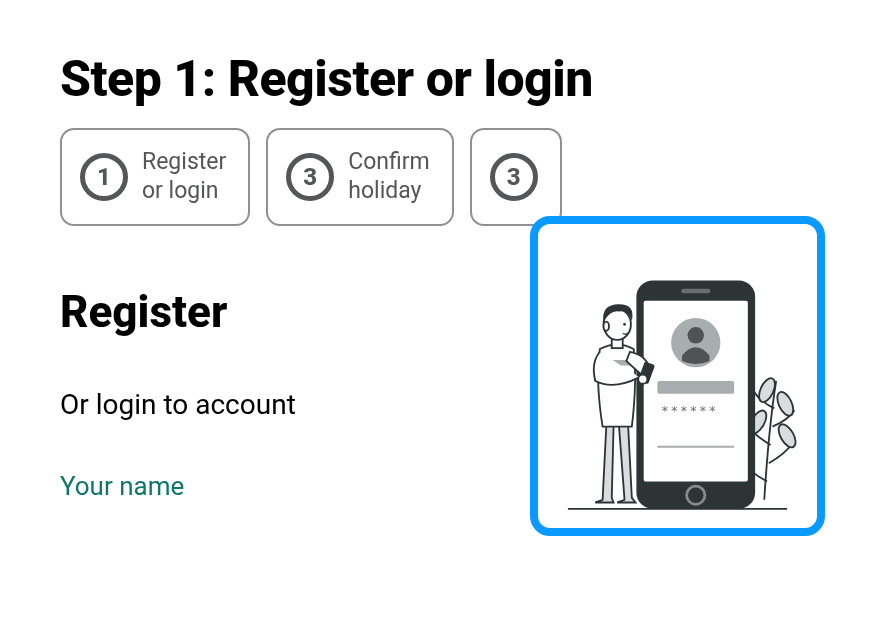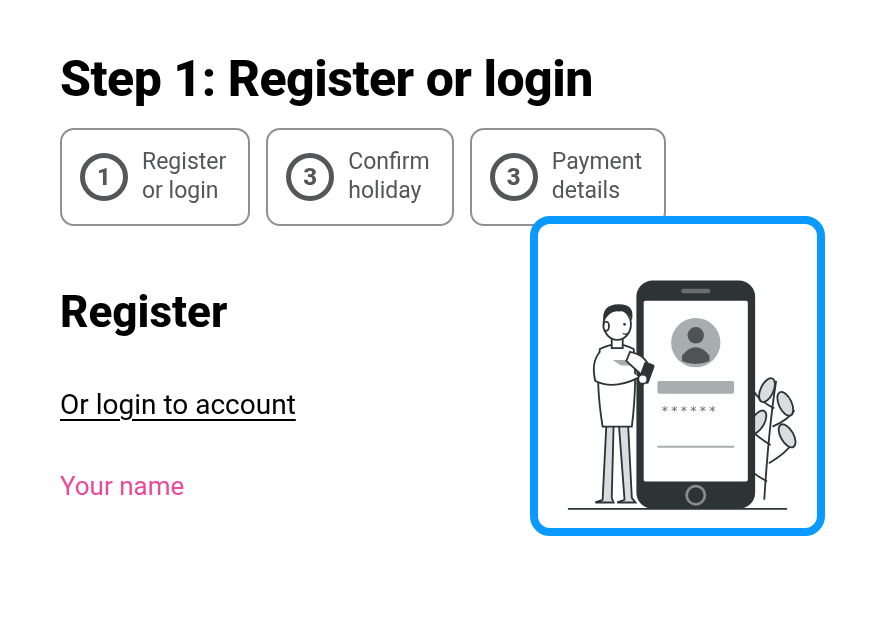--- a/index.html
+++ b/index.html
@@ -58,28 +58,27 @@
     }
     .section-heading {
       font-size: 44px;
       font-weight: 800;
       margin-bottom: 50px;
     }
     .login-link {
       display: inline-block;
       font-size: 28px;
       color: #000;
-      text-decoration: underline;
       text-underline-offset: 5px;
       margin-bottom: 50px;
       cursor: pointer;
     }
     .field-label {
       font-size: 26px;
-      color: #ec4899;
+      color: #0f766e;
     }
     .illustration-card {
       position: absolute;
       top: -70px;
       right: 0;
       width: 295px;
       height: 320px;
       border: 8px solid #0a99ff;
       border-radius: 20px;
       background: #fff;
@@ -105,22 +104,20 @@
     <div class="step-text">Register
 or login</div>
   </div>
   <div class="step">
     <div class="step-num">3</div>
     <div class="step-text">Confirm
 holiday</div>
   </div>
   <div class="step">
     <div class="step-num">3</div>
-    <div class="step-text">Payment
-details</div>
   </div>
 </div>
 
 <div class="content">
   <div class="form-section">
     <h2 class="section-heading">Register</h2>
     <a class="login-link">Or login to account</a>
     <div class="field-label">Your name</div>
   </div>
 

